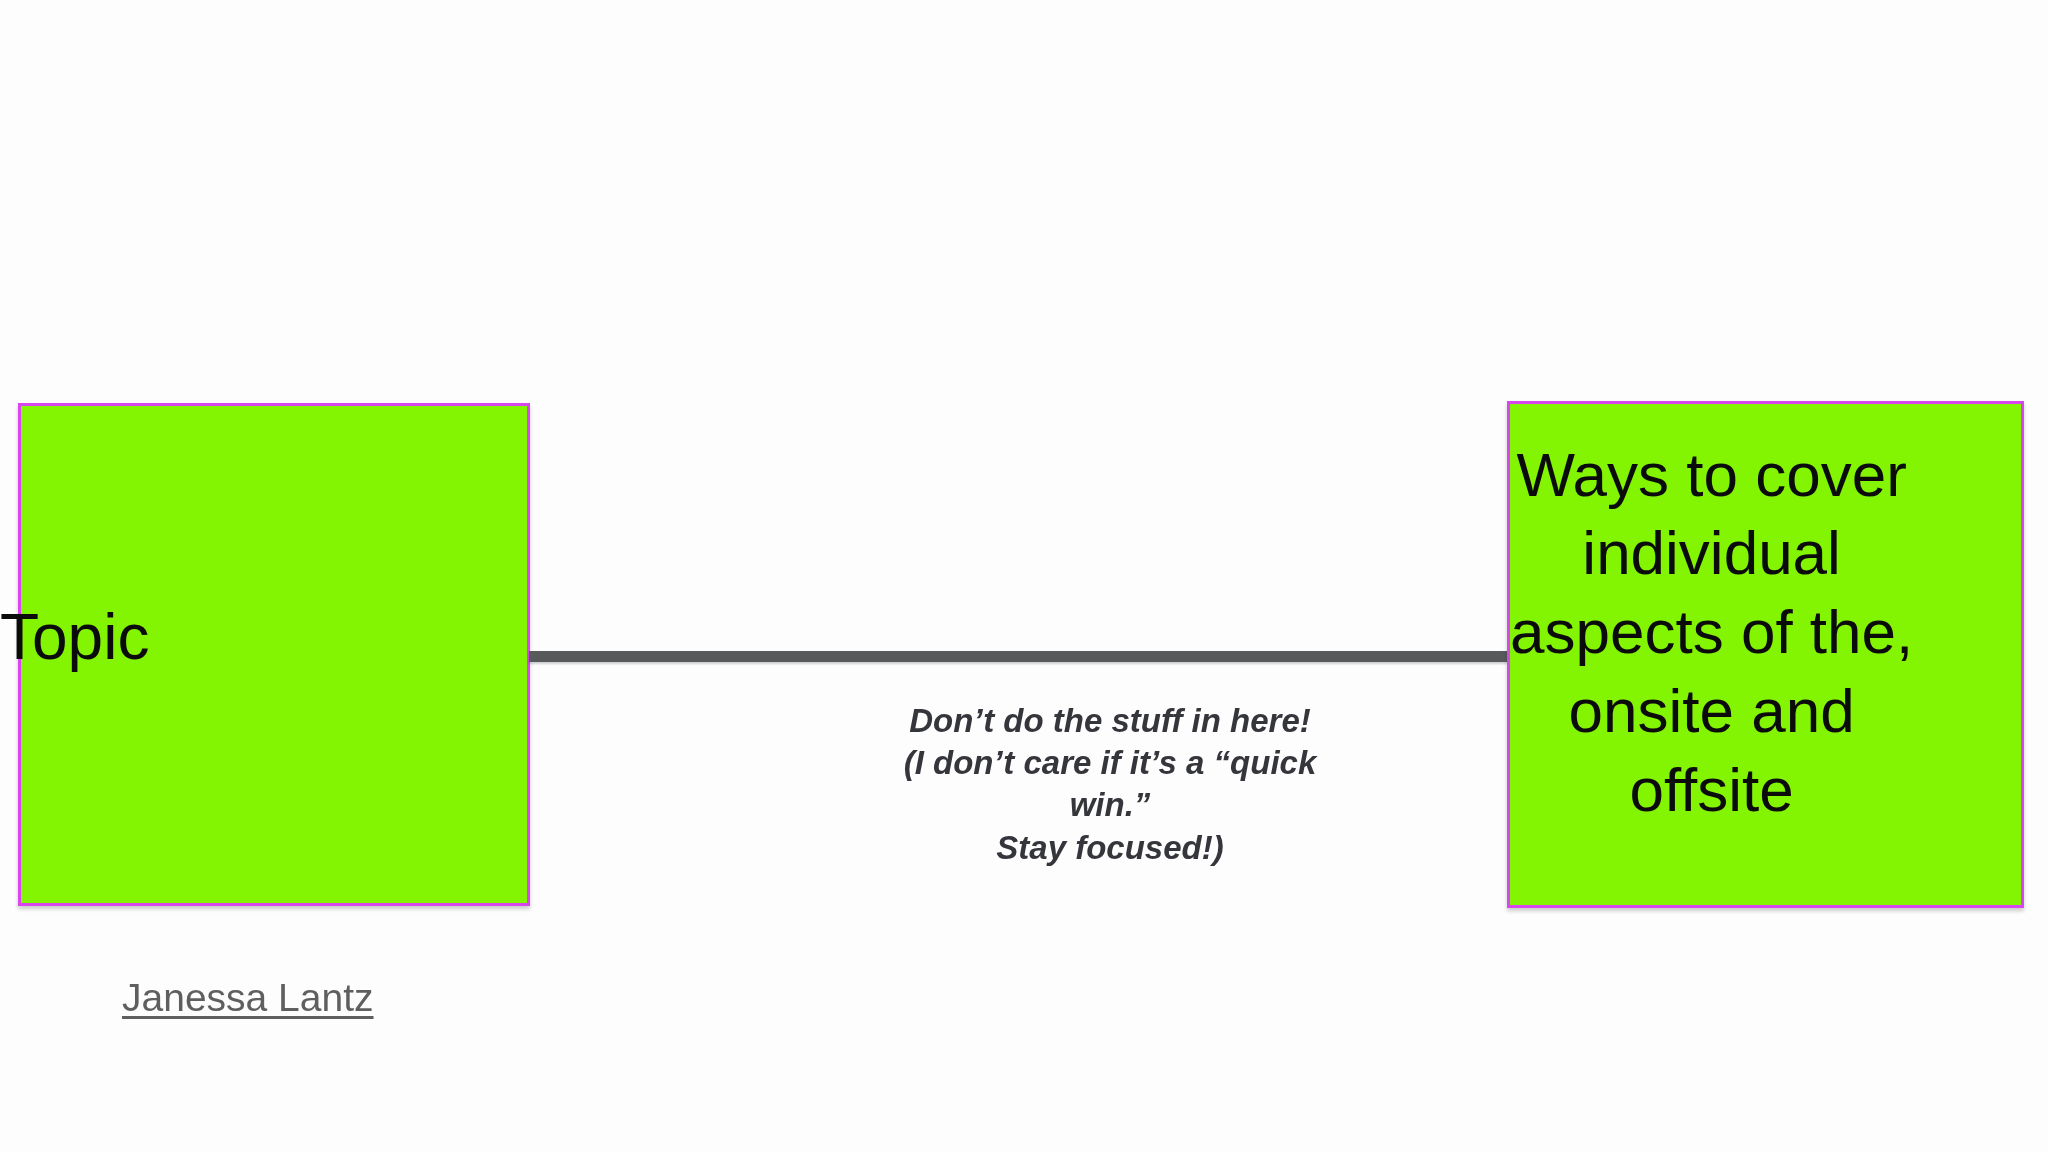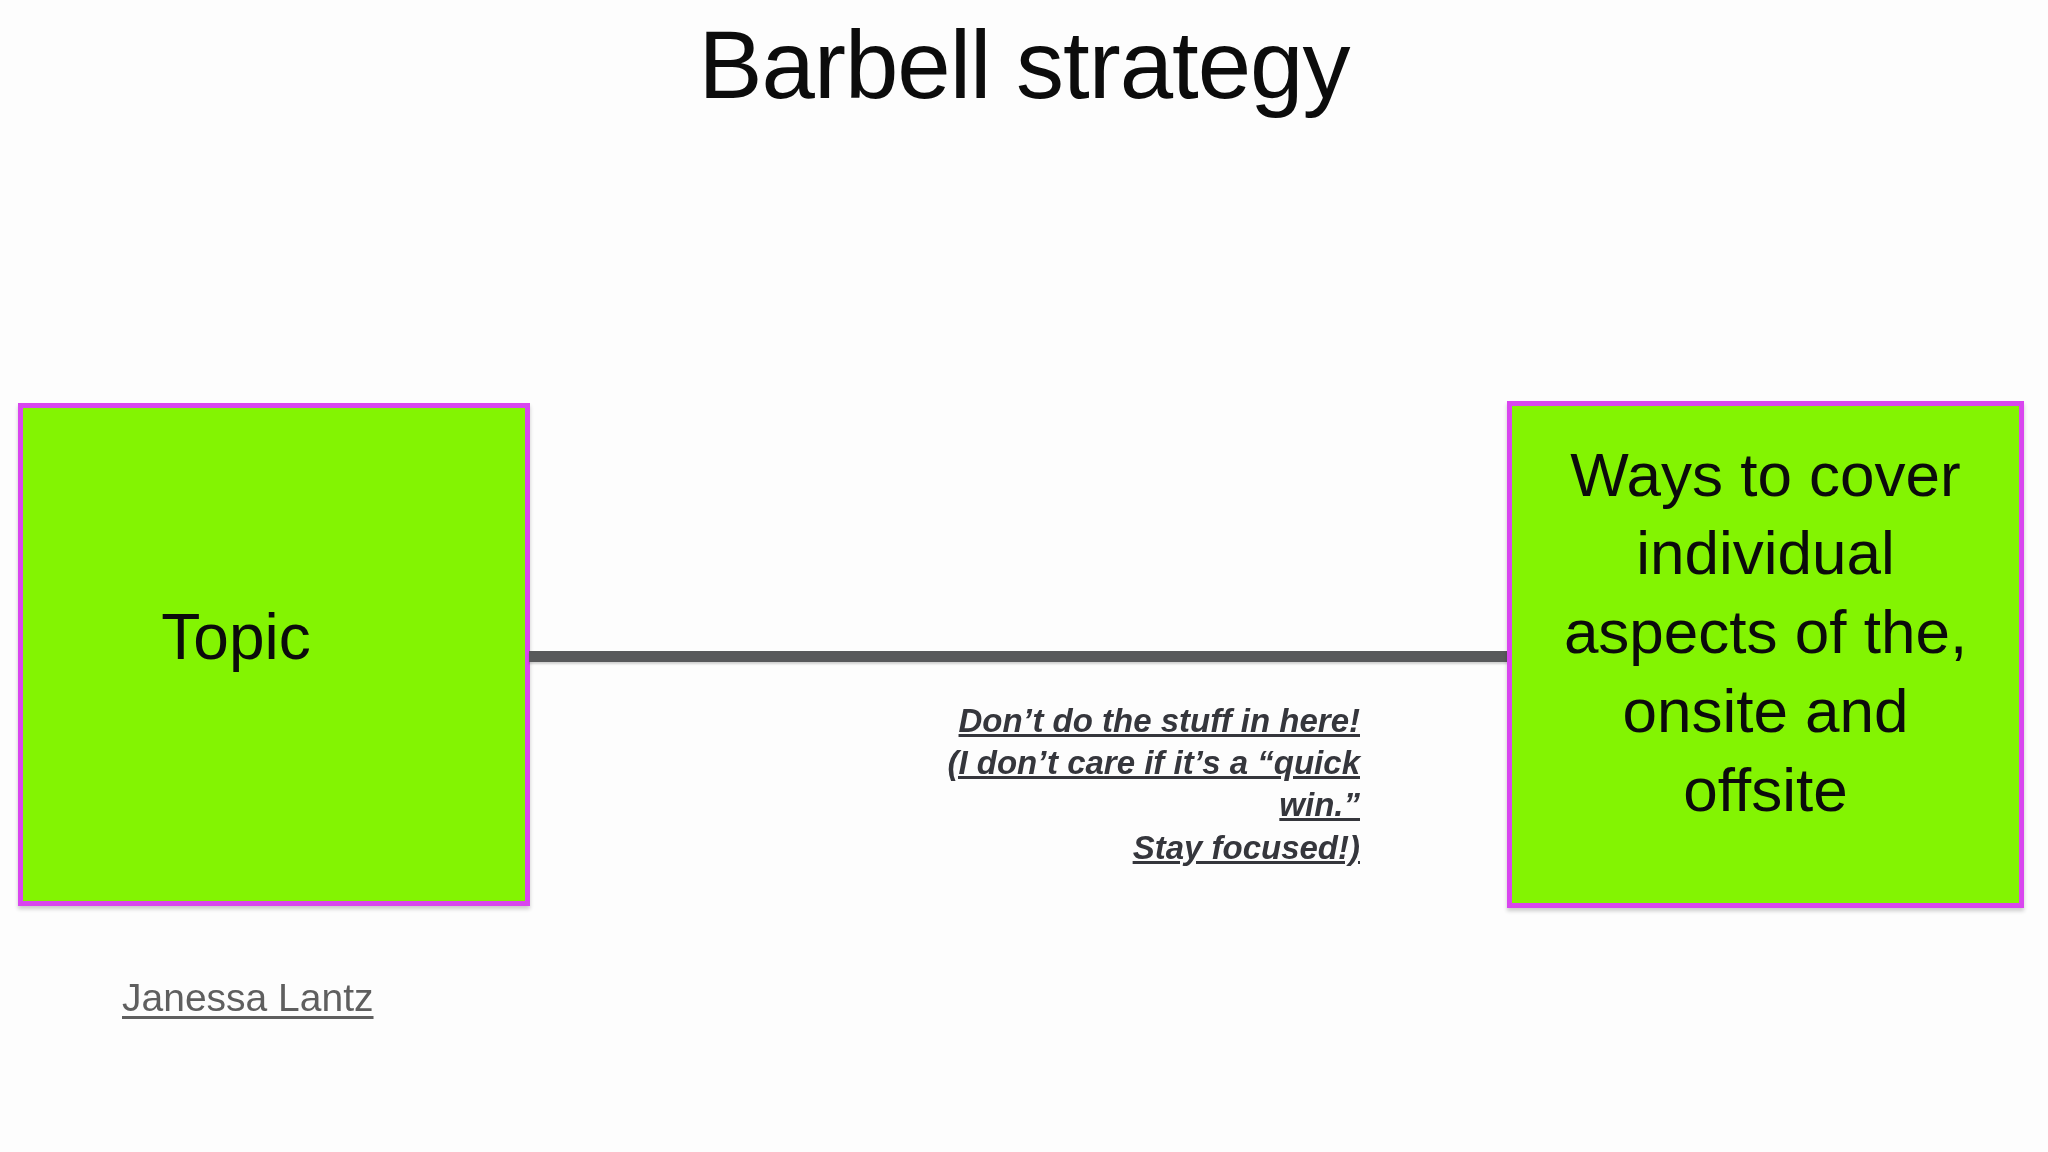--- a/index.html
+++ b/index.html
@@ -20,25 +20,25 @@
     margin: 0;
     text-align: center;
     font-size: 96px;
     font-weight: 400;
     color: #0c0c0c;
     letter-spacing: -1px;
   }
   .box {
     position: absolute;
     background: #83f402;
-    border: 5px solid #d946ef;
+    border: 3px solid #d946ef;
     box-shadow: 0 3px 4px rgba(0,0,0,0.20);
     display: flex;
     align-items: center;
-    justify-content: center;
+    justify-content: flex-start;
     box-sizing: border-box;
   }
   .box.left  { left: 18px;   top: 403px; width: 512px; height: 503px; padding-left: 34px; }
   .box.right { left: 1507px; top: 401px; width: 517px; height: 507px; }
   .box-label {
     color: #0b0b0b;
     font-size: 64px;
     line-height: 1.25;
     text-align: center;
     white-space: pre-line;
@@ -49,45 +49,43 @@
     position: absolute;
     left: 529px; top: 651px;
     width: 979px; height: 11px;
     background: #58595b;
     box-shadow: 0 2px 2px rgba(0,0,0,0.18);
   }
   .annotation {
     position: absolute;
     left: 860px; top: 700px;
     width: 500px;
-    text-align: right;
+    text-align: center;
     font-size: 33px;
     line-height: 1.28;
     font-style: italic;
     font-weight: 600;
     color: #35363c;
     white-space: pre-line;
-    text-decoration: underline;
   }
   .attribution {
     position: absolute;
     left: 122px; top: 976px;
     font-size: 39px;
     color: #5f5f5f;
     text-decoration: underline;
     text-underline-offset: 5px;
     cursor: pointer;
   }
 </style>
 </head>
 <body>
 
 <div class="slide">
 
-  <h1 class="title">Barbell strategy</h1>
 
   <div class="box left">
     <span class="box-label">Topic</span>
   </div>
 
   <div class="bar"></div>
 
   <div class="box right">
     <span class="box-label">Ways to cover
 individual

